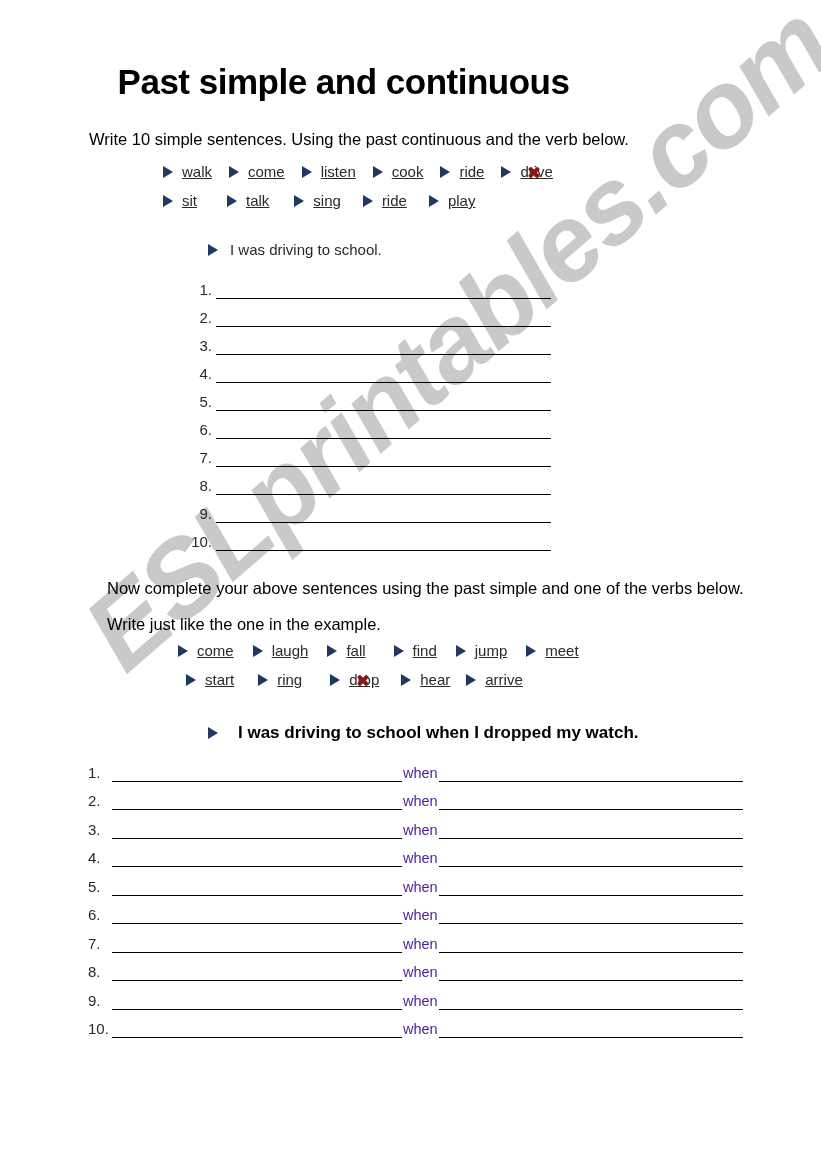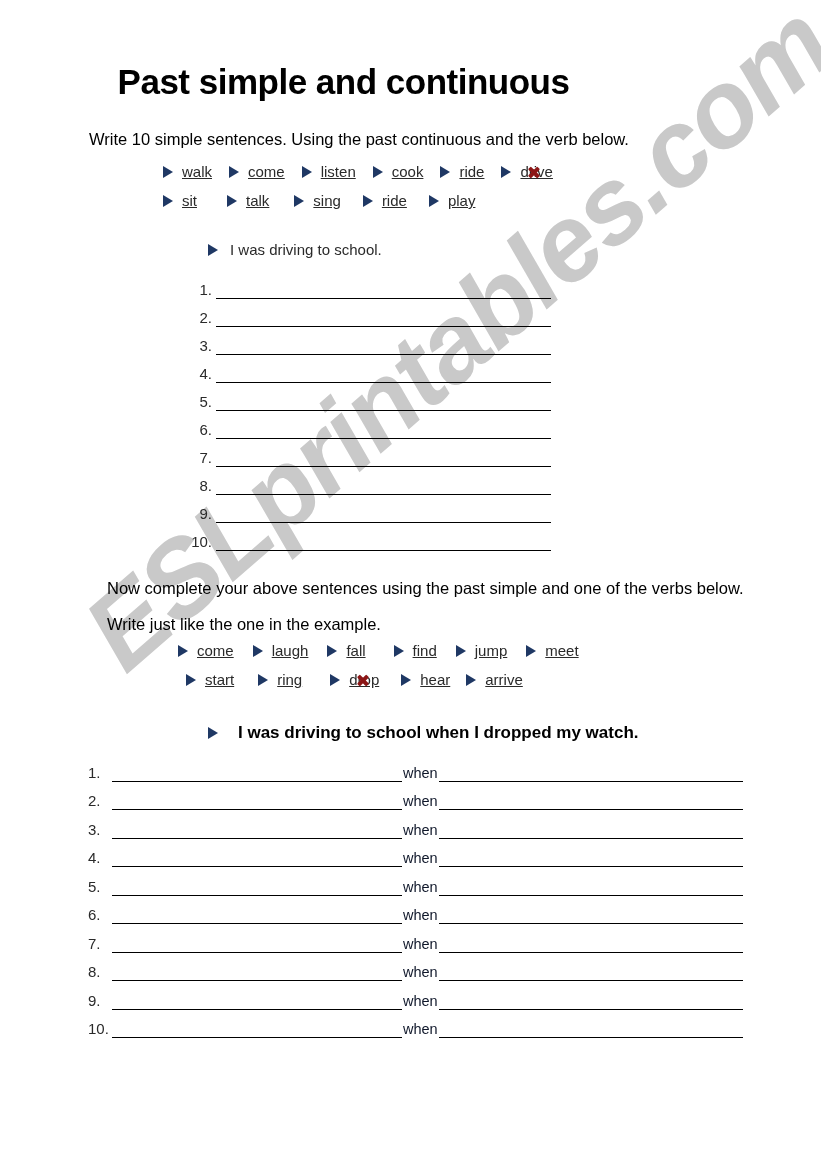--- a/index.html
+++ b/index.html
@@ -178,21 +178,21 @@
     flex: none;
   }
   .list2 .rule-a {
     width: 290px;
     border-bottom: 1.3px solid #000;
     height: 18px;
     flex: none;
   }
   .list2 .when {
     font-size: 14.5px;
-    color: #0f172a;
+    color: #4c1d95;
     padding: 0 1px;
     line-height: 17px;
     flex: none;
     margin-top: 12px;
   }
   .list2 .rule-b {
     flex: 1;
     border-bottom: 1.3px solid #000;
     height: 18px;
   }

